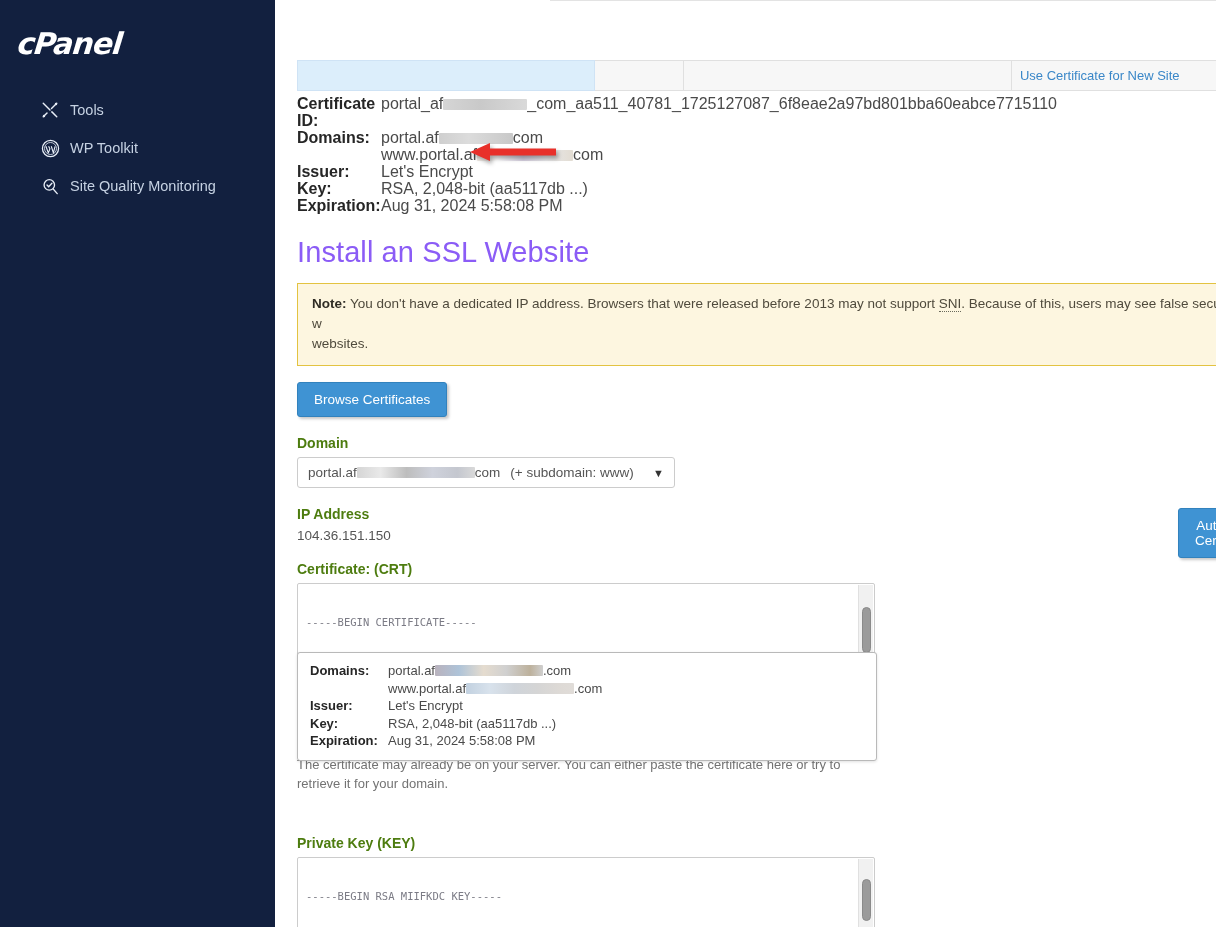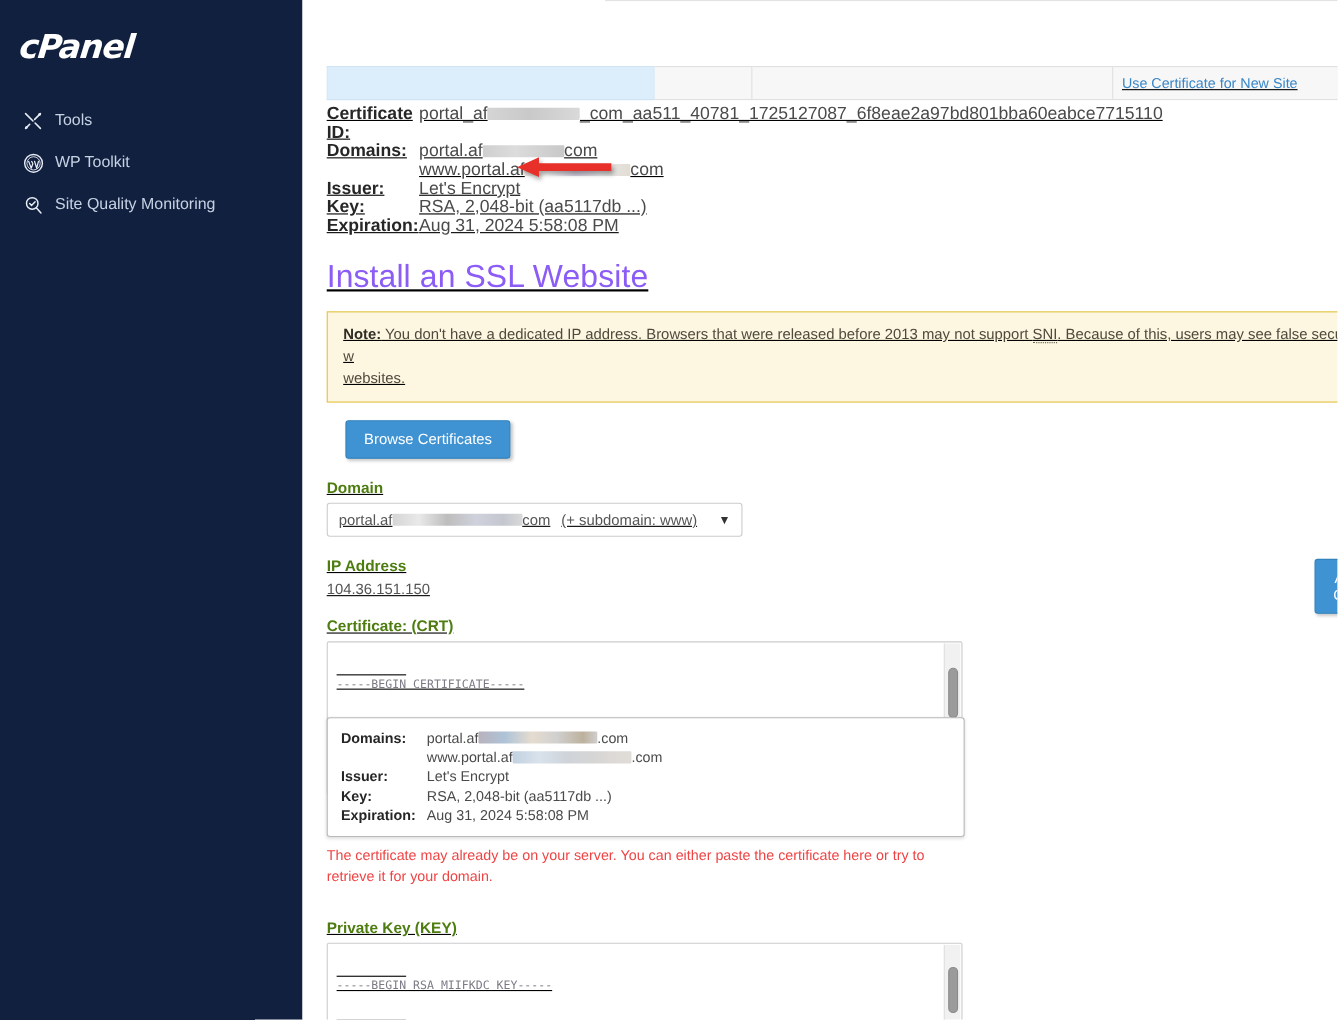--- a/index.html
+++ b/index.html
@@ -25,21 +25,21 @@
     font-family: "DejaVu Sans", sans-serif;
     font-style: italic;
     font-weight: bold;
     font-size: 30px;
     color: #ffffff;
     letter-spacing: -1px;
     padding: 4px 0 0 18px;
     transform: skewX(-6deg);
     user-select: none;
   }
-  .nav { margin-top: 30px; }
+  .nav { margin-top: 30px; margin-left: 20px; }
   .nav-item {
     display: flex;
     align-items: flex-start;
     gap: 10px;
     padding: 9px 16px 9px 20px;
     font-size: 14.5px;
     color: #c6d2e3;
     cursor: pointer;
     line-height: 18px;
   }
@@ -50,21 +50,20 @@
     color: #e3e9f2;
   }
   .nav-item .lbl { padding-top: 1px; }
 
   
   .main {
     position: absolute; left: 275px; top: 0;
     width: 941px; height: 927px;
     background: #ffffff;
     overflow: hidden;
-    text-decoration: underline;
   }
   .page-pad { padding: 0 0 0 22px; }
 
   
   .cert-table {
     margin-top: 60px;
     width: 920px;
     border-collapse: collapse;
     font-size: 13px;
     table-layout: fixed;
@@ -144,21 +143,20 @@
   .btn {
     display: inline-block;
     background: #3f93d3;
     border: 1px solid #3282bd;
     color: #ffffff;
     font-size: 13.5px;
     padding: 9px 16px;
     border-radius: 3px;
     cursor: pointer;
     box-shadow: 2px 2px 3px rgba(0,0,0,0.22);
-    margin-left: 17px;
   }
 
   .field-label {
     font-size: 14px;
     color: #4d7c0f;
     font-weight: bold;
     margin: 18px 0 6px 0;
   }
 
   .select-box {
@@ -252,22 +250,22 @@
     line-height: 17.5px;
     box-shadow: 0 1px 3px rgba(0,0,0,0.12);
     z-index: 20;
   }
   .tip .cd-lab { width: 78px; flex: 0 0 78px; font-weight: bold; color: #262626; }
   .tip .cd-val.indent { padding-left: 78px; }
   .rd-t1 { width: 108px; background: linear-gradient(90deg,#b9b2bd,#aec3d8 22%,#e5dccf 45%,#d0d0d0 66%,#bdb19c 88%,#cfcfcf); }
   .rd-t2 { width: 108px; background: linear-gradient(90deg,#c2d1e0,#d8e2ec 22%,#cfd4da 45%,#d5d5d5 66%,#dedad6 88%,#e0dcd8); }
 
   .helper {
-    font-size: 13px; color: #ef4444; line-height: 19px;
-    width: 580px; margin-top: 19px;
+    font-size: 13px; color: #737373; line-height: 19px;
+    width: 580px; margin-top: 6px;
   }
 
   .divider-top {
     position: absolute; left: 275px; top: 0; width: 941px; height: 1px;
     background: #e3e3e3;
   }
 </style>
 </head>
 <body>
 

